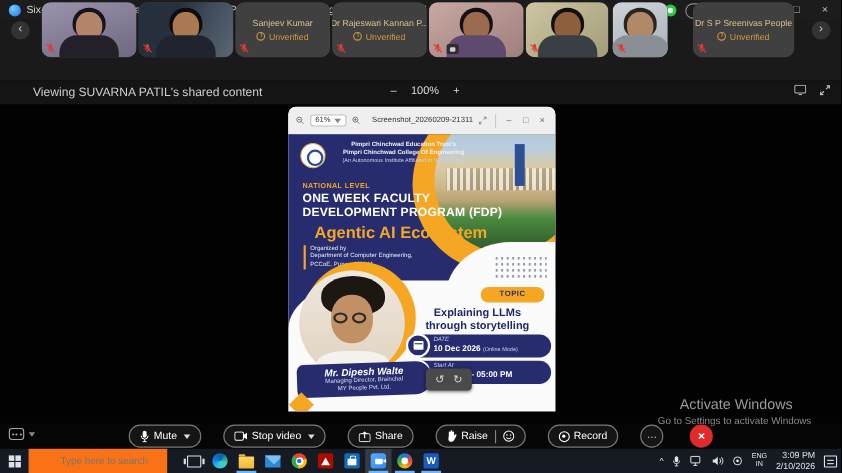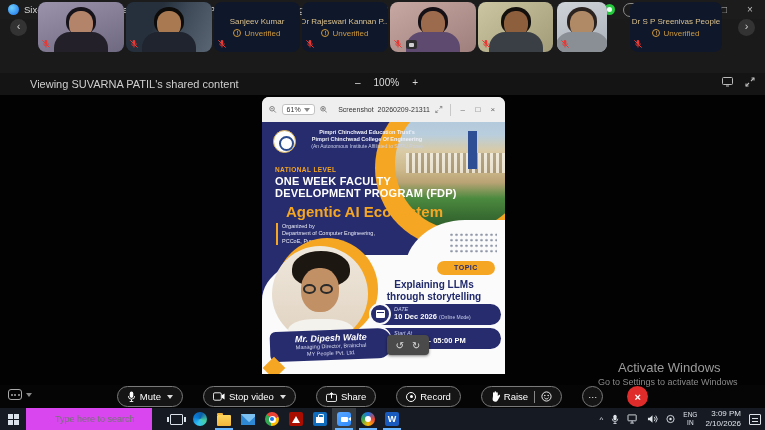--- a/index.html
+++ b/index.html
@@ -22,21 +22,21 @@
               padding:1px 8px;font-size:9px;color:#e8e8e8;}
   .layout-ico{width:9px;height:7px;border:1px solid #d8d8d8;border-radius:1px;position:relative;}
   .layout-ico::after{content:"";position:absolute;left:3px;top:0;bottom:0;width:1px;background:#d8d8d8;}
   .wc{width:18px;text-align:center;color:#bbb;font-size:10px;}
 
   
   .filmstrip{position:absolute;left:0;top:19px;width:765px;height:54px;background:#1a1a1a;}
   .strip-nav{position:absolute;top:19px;width:17px;height:17px;border-radius:50%;background:#333;
              color:#ccc;font-size:11px;line-height:15px;text-align:center;}
   .nav-l{left:10px;} .nav-r{left:738px;}
-  .tile{position:absolute;top:2px;height:50px;border-radius:8px;overflow:hidden;background:#0f172a;}
+  .tile{position:absolute;top:2px;height:50px;border-radius:8px;overflow:hidden;background:#404040;}
   .t1{left:38px;width:86px;} .t2{left:126px;width:86px;} .t3{left:214px;width:86px;}
   .t4{left:302px;width:86px;} .t5{left:390px;width:86px;} .t6{left:478px;width:75px;}
   .t7{left:557px;width:50px;} .t8{left:630px;width:92px;}
   .cam{position:absolute;inset:0;}
   .bg1{background:linear-gradient(160deg,#9b93ab,#6e6880);}
   .bg2{background:linear-gradient(115deg,#26303d 35%,#3e4a58 60%,#5a6673);}
   .bg5{background:linear-gradient(150deg,#c7a8a2,#9f7f7c);}
   .bg6{background:linear-gradient(140deg,#ccc6a2,#a39c78);}
   .bg7{background:linear-gradient(160deg,#ced3d9,#aab0b8);}
   .p-hair{position:absolute;left:50%;transform:translateX(-50%);top:5px;width:30px;height:28px;border-radius:50% 50% 45% 45%;}
@@ -141,21 +141,21 @@
   .cap-ico i{display:block;width:2px;height:2px;background:#aaa;border-radius:50%;}
   .side-btns{position:absolute;right:8px;top:390px;display:flex;align-items:center;gap:16px;color:#ececec;font-size:10.5px;}
   .side-item{display:flex;align-items:flex-end;gap:5px;position:relative;margin-top:39px;}
   .chat-dot{position:absolute;top:-4px;left:8px;width:7px;height:7px;border-radius:50%;background:#2d8cff;}
 
   
   .taskbar{position:absolute;left:0;top:408px;width:765px;height:22px;background:#161a22;display:flex;align-items:center;}
   .start{width:26px;height:22px;display:flex;align-items:center;justify-content:center;}
   .win-logo{display:grid;grid-template-columns:5px 5px;grid-template-rows:5px 5px;gap:1px;}
   .win-logo i{background:#dbe2ea;display:block;}
-  .search{width:126px;height:22px;background:#d946ef;border:none;display:flex;align-items:center;padding:0 5px;gap:22px;}
+  .search{width:126px;height:22px;background:#f97316;border:none;display:flex;align-items:center;padding:0 5px;gap:22px;}
   .search input{border:none;outline:none;background:transparent;font-size:9px;color:#333;width:100px;
                 font-family:"Liberation Sans","DejaVu Sans",sans-serif;}
   .tb-icons{display:flex;margin-left:12px;}
   .slot{width:24px;height:22px;display:flex;align-items:center;justify-content:center;position:relative;}
   .slot.open::after{content:"";position:absolute;left:3px;right:3px;bottom:0;height:2px;background:#6ab7ff;}
   .slot.active{background:rgba(255,255,255,.14);}
   .ico14{width:14px;height:14px;position:relative;}
   .taskview{width:13px;height:11px;border:1px solid #dbe2ea;border-radius:1px;position:relative;}
   .taskview::before,.taskview::after{content:"";position:absolute;top:2px;bottom:2px;width:2px;background:#dbe2ea;}
   .taskview::before{left:-4px;} .taskview::after{right:-4px;}
@@ -474,35 +474,35 @@
       <span class="caret"></span>
     </div>
     <div class="pill">
       <svg width="11" height="10" viewBox="0 0 12 11">
           <rect x="0.5" y="2.5" width="11" height="8" rx="1.5" fill="none" stroke="#fff"></rect>
           <path d="M6 7V1M4 2.6L6 0.8l2 1.8" stroke="#fff" fill="none" stroke-width="1.1"></path>
         </svg>
       <span>Share</span>
     </div>
     <div class="pill">
-      <span class="rec-ico"></span>
-      <span>Record</span>
-    </div>
-    <div class="pill">
       <svg width="9" height="11" viewBox="0 0 9 11">
           <path d="M2 5V2a.8.8 0 0 1 1.6 0V1a.8.8 0 0 1 1.6 0v1A.8.8 0 0 1 6.8 2v3l1.4-1.2a.8.8 0 0 1 1 1.2L6.6 9.4A2.6 2.6 0 0 1 4.4 10.7 2.8 2.8 0 0 1 1.6 8z" fill="#fff"></path>
         </svg>
       <span>Raise</span>
       <span class="pill-sep"></span>
       <svg width="11" height="11" viewBox="0 0 12 12">
           <circle cx="6" cy="6" r="5" fill="none" stroke="#fff"></circle>
           <circle cx="4.2" cy="4.8" r="0.8" fill="#fff"></circle>
           <circle cx="7.8" cy="4.8" r="0.8" fill="#fff"></circle>
           <path d="M3.8 7.4a2.6 2.6 0 0 0 4.4 0" stroke="#fff" fill="none"></path>
         </svg>
+    </div>
+    <div class="pill">
+      <span class="rec-ico"></span>
+      <span>Record</span>
     </div>
     <div class="circle-btn">···</div>
     <div class="leave-btn">×</div>
   </div>
 
   <div class="side-btns">
     <div class="side-item">
       <svg width="12" height="10" viewBox="0 0 13 10">
           <circle cx="4" cy="2.6" r="2.1" fill="none" stroke="#ececec"></circle>
           <path d="M0.8 9.4a3.3 3.3 0 0 1 6.4 0" fill="none" stroke="#ececec"></path>

